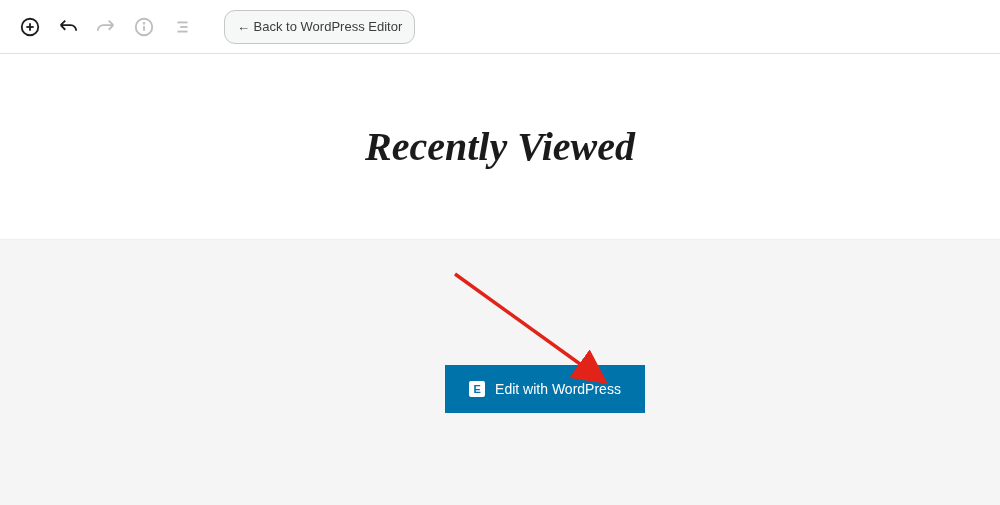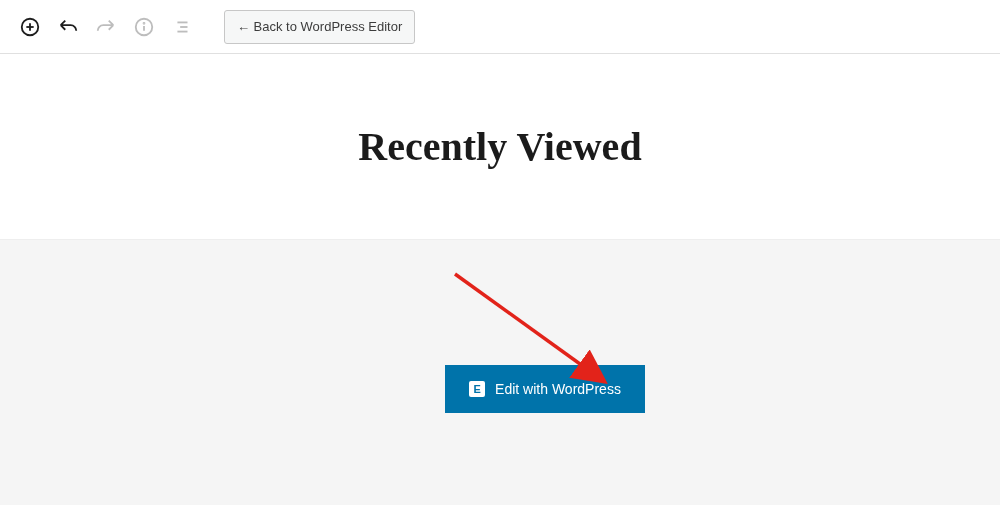--- a/index.html
+++ b/index.html
@@ -26,39 +26,40 @@
   .tb-icon.disabled { color: #bdbdbd; cursor: default; }
   .tb-icon svg { width: 22px; height: 22px; }
   .back-btn {
     margin-left: 20px;
     height: 34px;
     padding: 11px 12px;
     border: 1px solid #c7c7c7;
     background: #f6f7f7;
     color: #3c3c3c;
     font-size: 13px;
-    border-radius: 3px;
+    border-radius: 11px;
     cursor: pointer;
     display: flex;
     align-items: center;
   }
 
   .title-area {
     height: 186px;
     display: flex;
     align-items: center;
     justify-content: center;
     background: #fff;
     border-bottom: 1px solid #eee;
   }
   .page-title {
     font-family: Georgia, "Times New Roman", serif;
     font-weight: 700;
     font-size: 40px;
     color: #1b1b1b;
+    font-style: italic;
   }
 
   .content-area {
     height: 265px;
     background: #f5f5f5;
     position: relative;
     display: flex;
     align-items: center;
     justify-content: center;
   }

